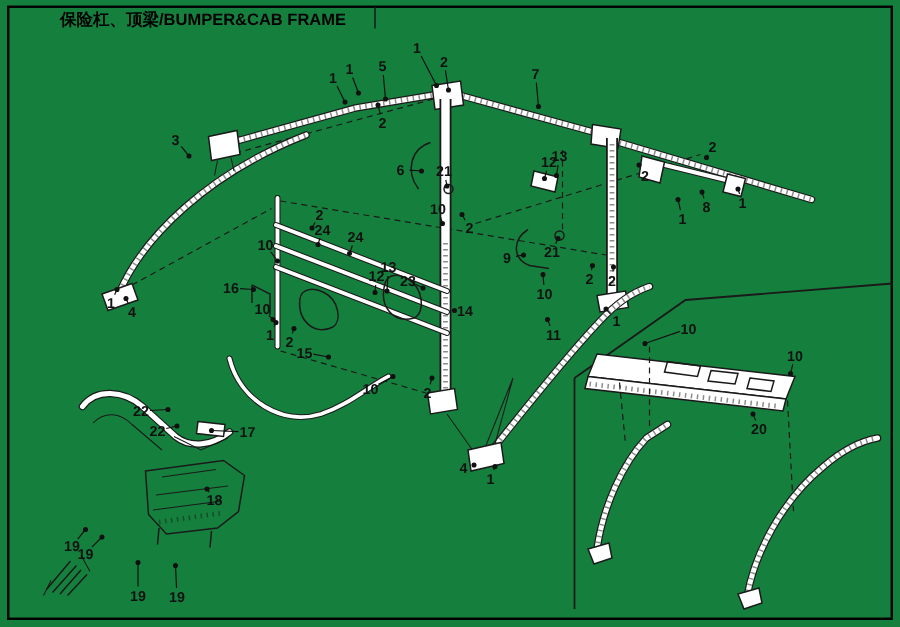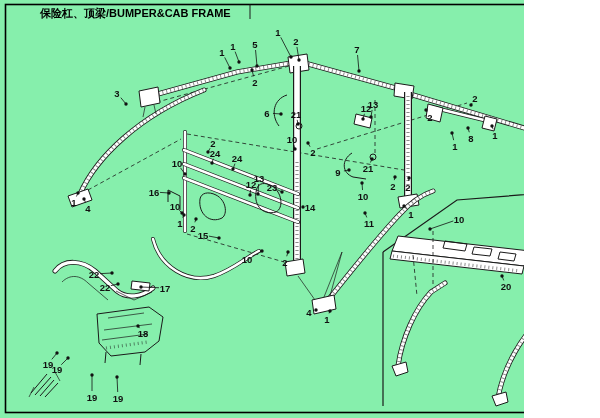--- a/index.html
+++ b/index.html
@@ -1,16 +1,16 @@
 <!DOCTYPE html>
 <html><head>
 <meta charset="utf-8">
 <style>
   html,body{margin:0;padding:0;background:#fff;}
-  .page{position:relative;width:524px;height:418px;background:#86efac;overflow:hidden;
+  .page{position:relative;width:600px;height:418px;background:#15803d;overflow:hidden;
         font-family:"Liberation Sans",sans-serif;}
   svg{position:absolute;left:0;top:0;}
   
   .ln{stroke:#1a1a1a;stroke-width:1;fill:none;}
   .ln2{stroke:#1a1a1a;stroke-width:1.2;fill:none;}
   .thin{stroke:#1a1a1a;stroke-width:.7;fill:none;}
   .dash{stroke:#1a1a1a;stroke-width:.8;fill:none;stroke-dasharray:4 3;}
   .hatchline{stroke:#1a1a1a;stroke-width:3.2;fill:none;stroke-dasharray:1 3;opacity:.5;}
   .fillw{fill:#fff;stroke:#1a1a1a;stroke-width:1;}
   

